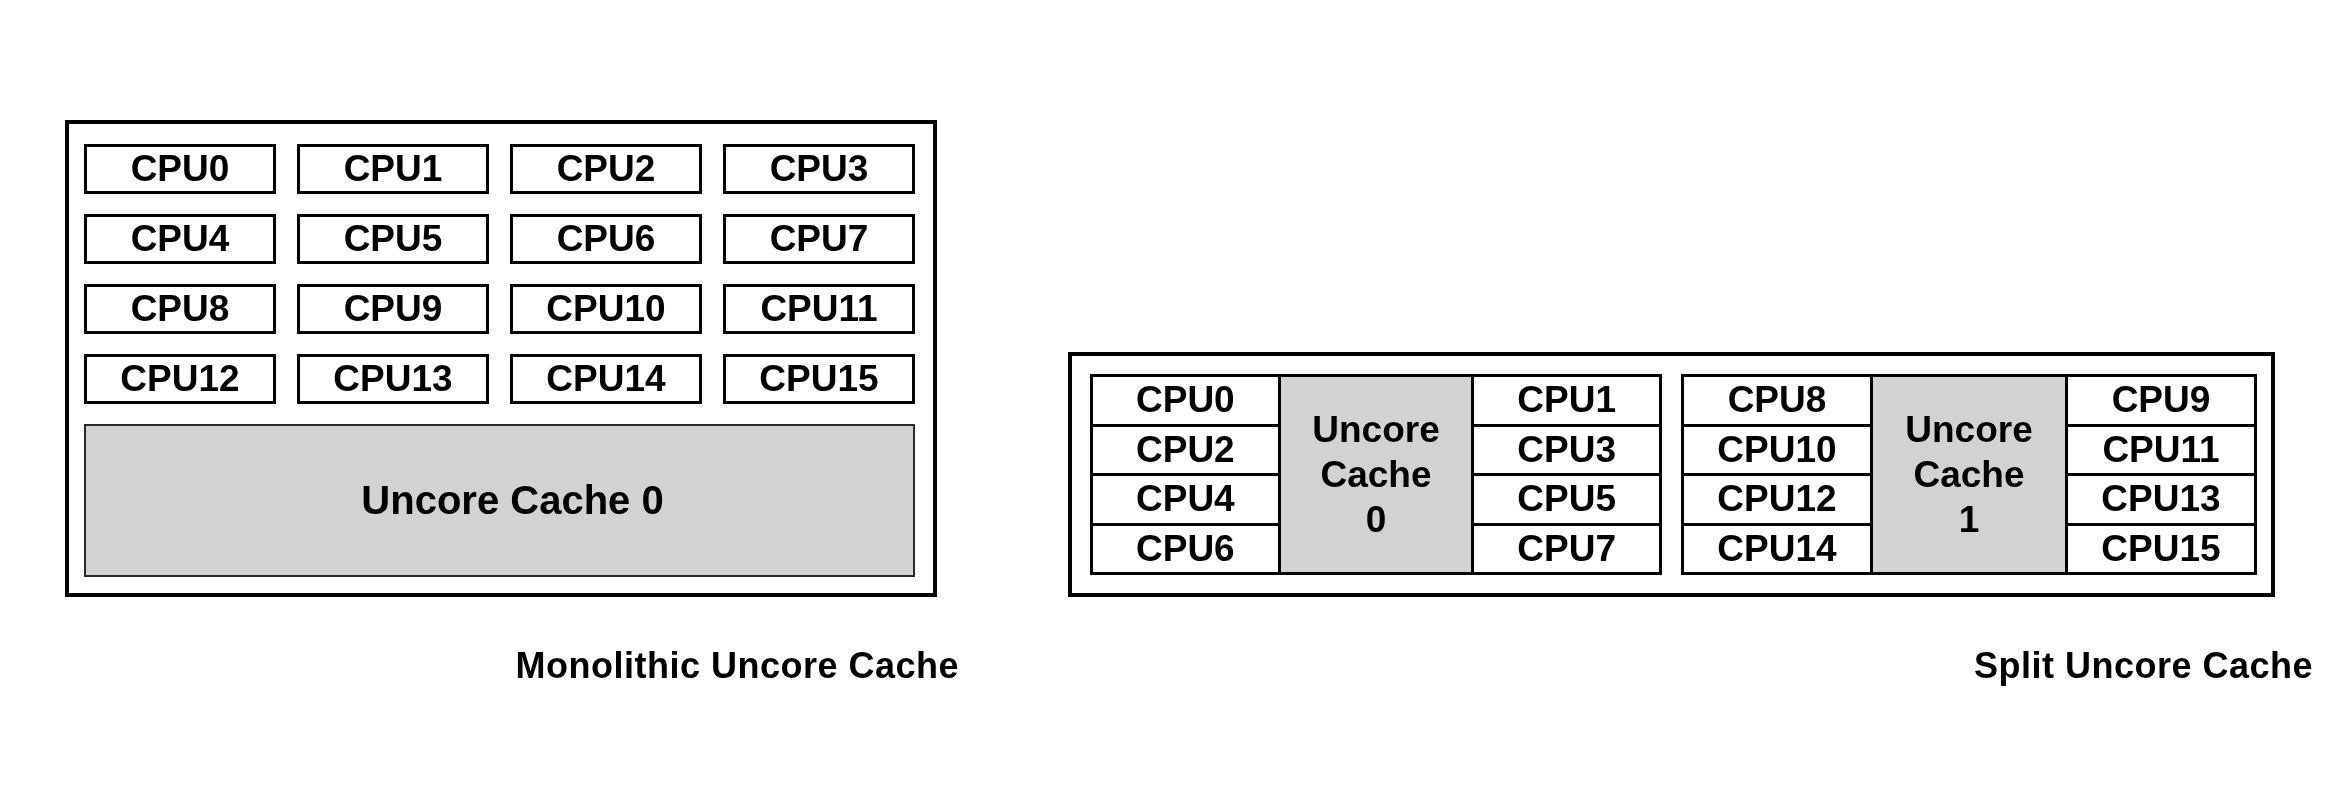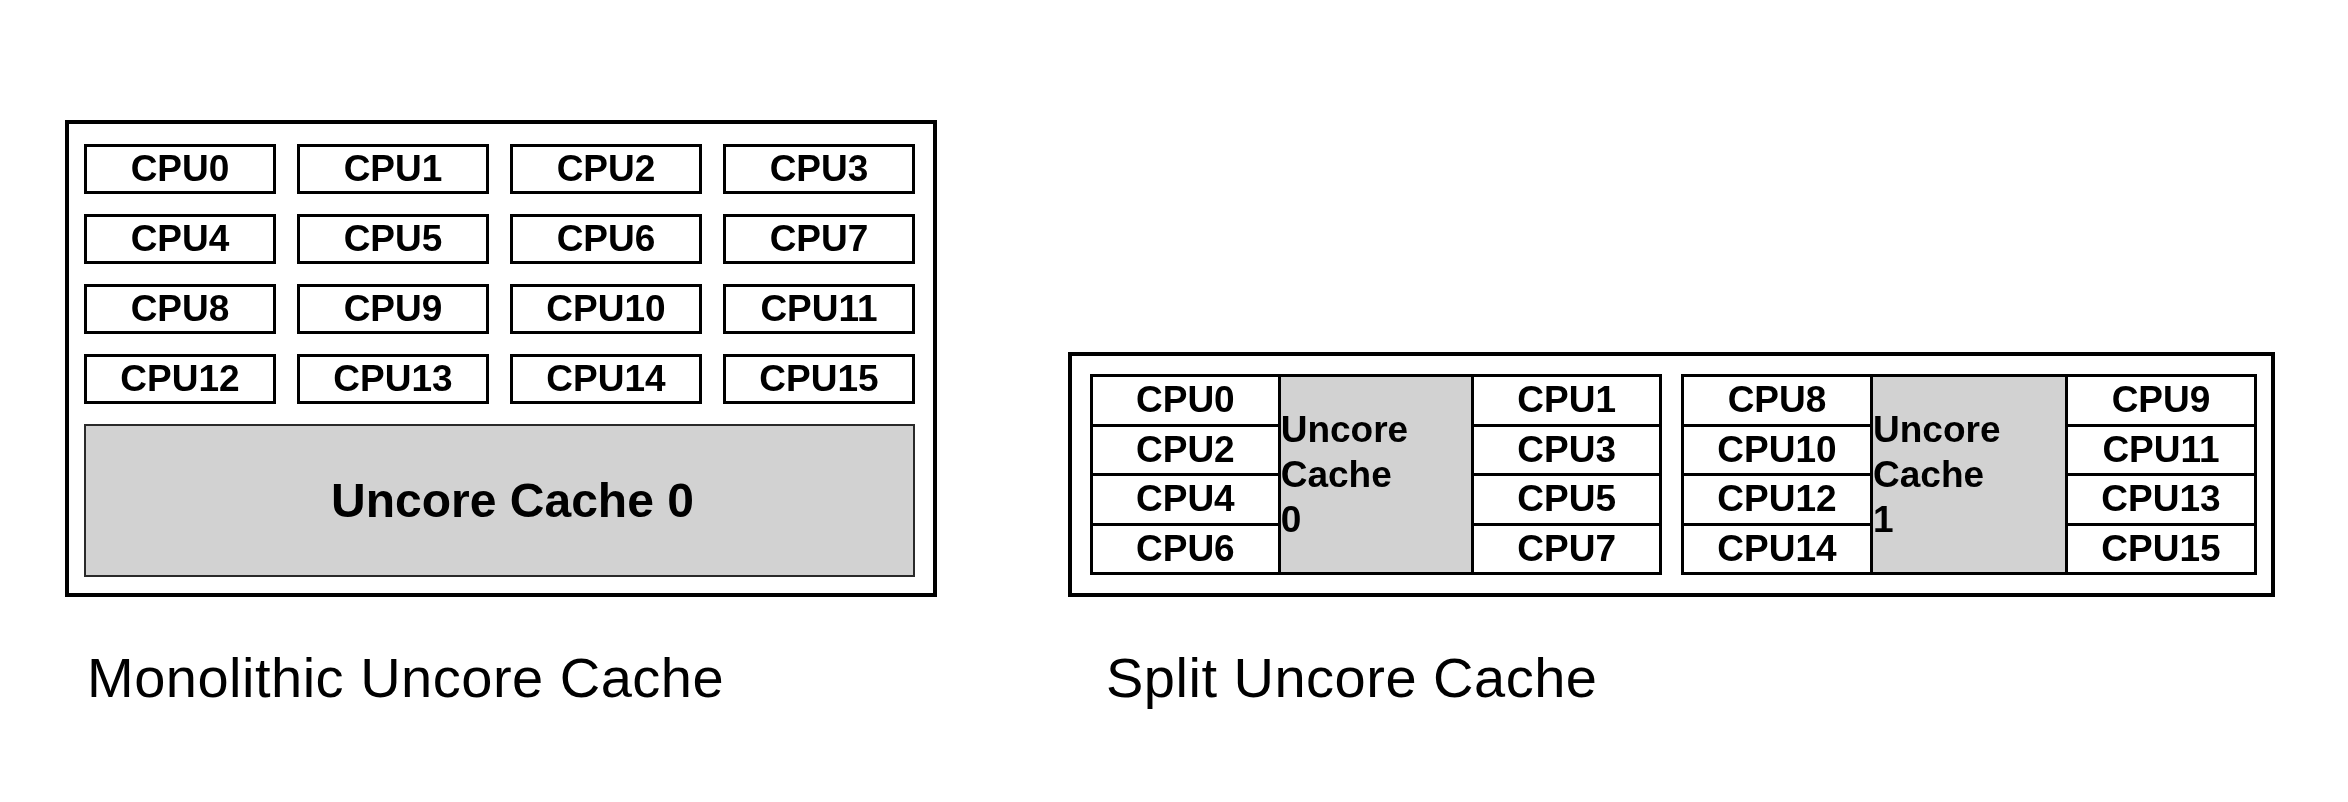--- a/index.html
+++ b/index.html
@@ -20,23 +20,23 @@
   
   .outer-box {
     position: absolute;
     border: 4px solid #000000;
     background: #ffffff;
     margin-top: 32px;
   }
   .caption {
     position: absolute;
     top: 645px;
-    text-align: left;
-    font-size: 56px;
-    font-weight: 400;
+    text-align: right;
+    font-size: 36px;
+    font-weight: 700;
     letter-spacing: 0.5px;
     white-space: nowrap;
   }
 
   
   #mono-outer { left: 65px; top: 88px; width: 872px; height: 477px; }
   .mono-grid {
     position: absolute;
     left: 15px; top: 20px;
     display: grid;
@@ -52,21 +52,21 @@
     font-size: 37px;
     font-weight: 700;
   }
   .mono-cache {
     position: absolute;
     left: 15px; top: 300px;
     width: 831px; height: 153px;
     background: #d2d2d2;
     border: 2px solid #2a2a2a;
     display: flex; align-items: center; justify-content: center;
-    font-size: 48px;
+    font-size: 40px;
     font-weight: 700;
     padding-left: 26px;
   }
   #caption-mono { left: 65px; width: 872px; transform: translateX(22px); }
 
   
   #split-outer { left: 1068px; top: 320px; width: 1207px; height: 245px; }
   .split-group {
     position: absolute;
     top: 18px;
@@ -92,21 +92,21 @@
     font-weight: 700;
   }
   .split-cell:first-child { margin-top: 0; }
   .split-cache {
     flex: 1 1 0;
     min-width: 0;
     margin-left: -3px;
     border: 3px solid #000000;
     background: #d2d2d2;
     display: flex; flex-direction: column;
-    justify-content: center;
+    align-items: center; justify-content: center;
     font-size: 37px;
     font-weight: 700;
     line-height: 45px;
   }
   #caption-split { left: 1068px; width: 1207px; transform: translateX(38px); }
 </style>
 </head>
 <body>
 
 <div class="canvas">

